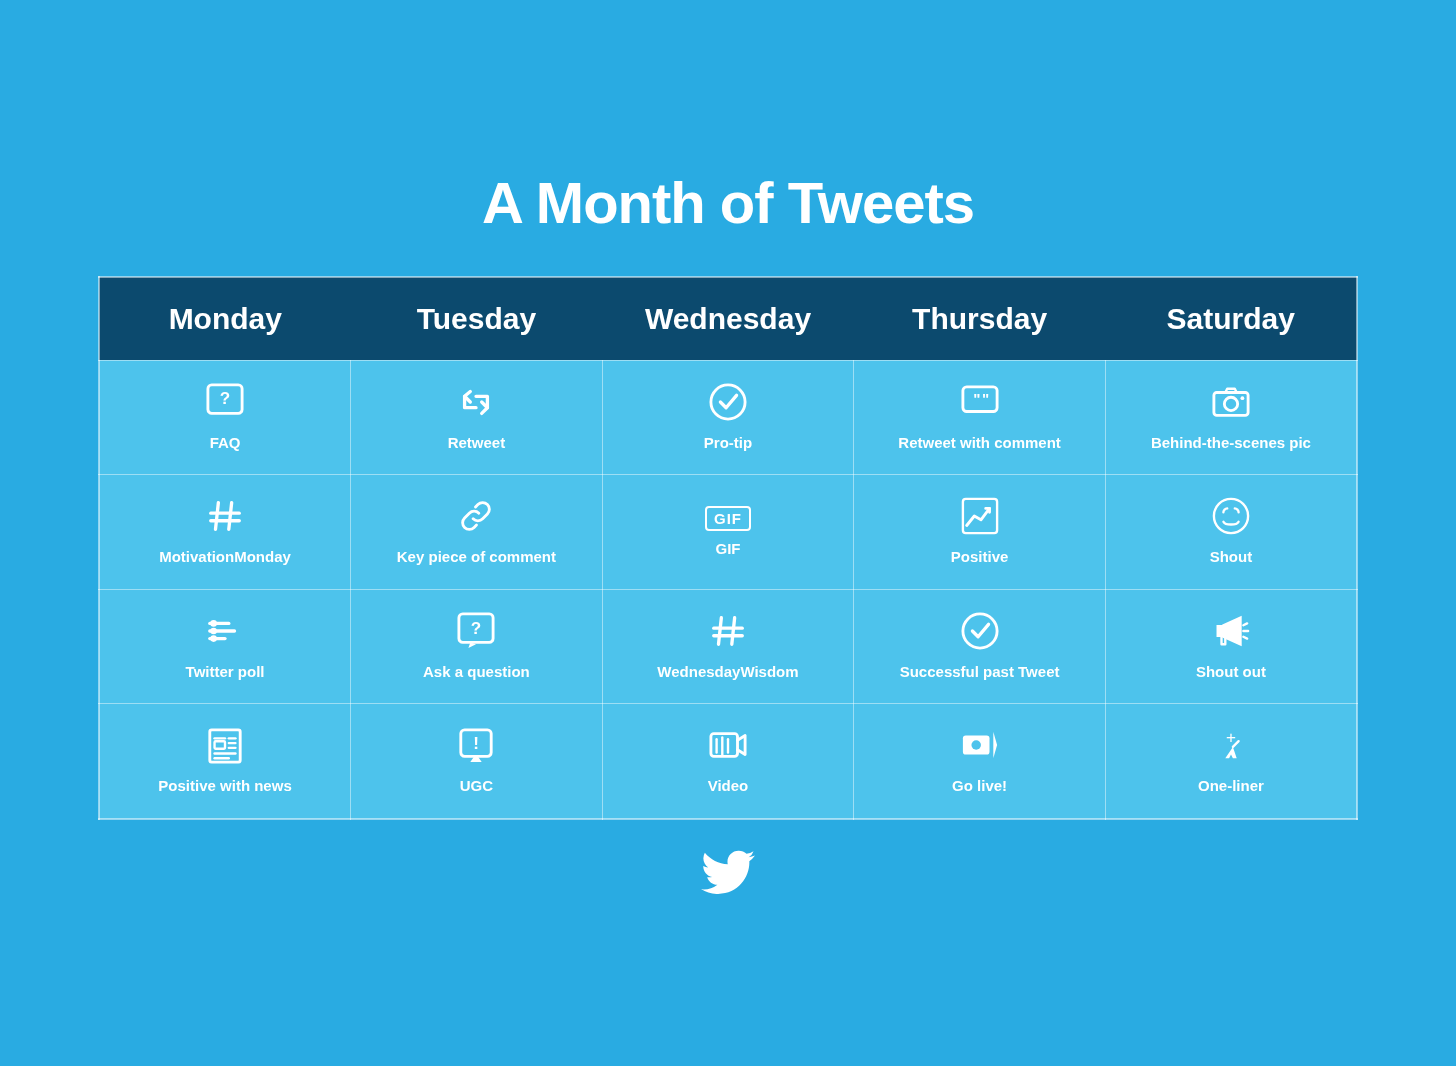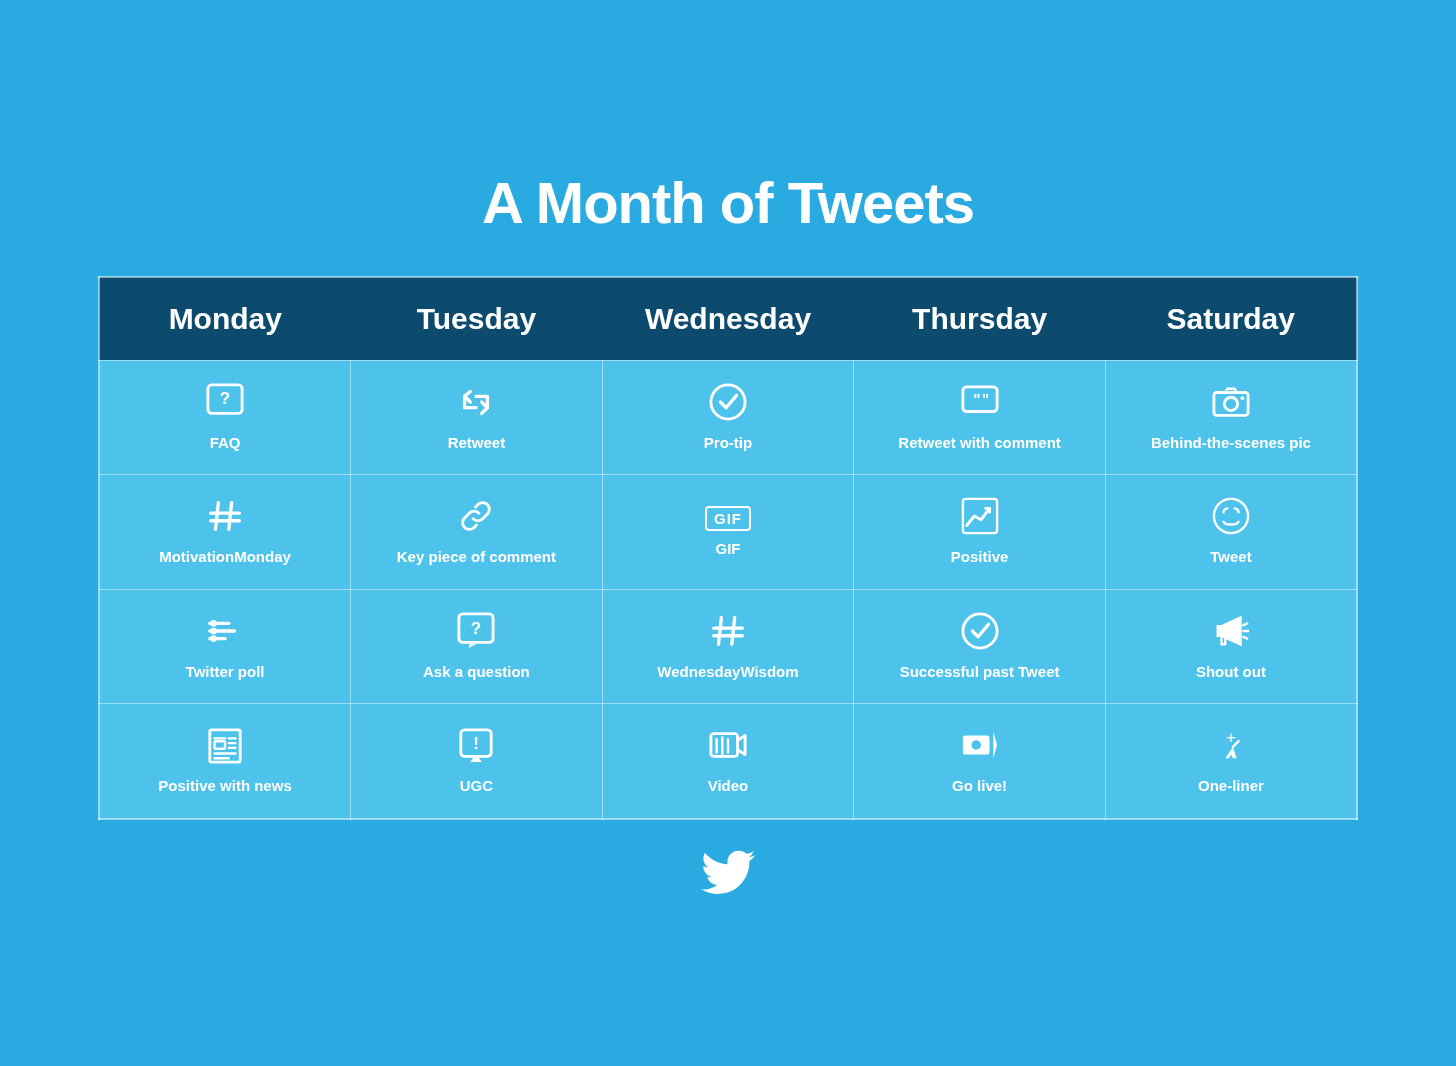--- a/index.html
+++ b/index.html
@@ -187,21 +187,21 @@
           </div>
         </td>
         <td class="data-cell">
           <div class="cell-content">
             <div><svg viewBox="0 0 40 40" width="38" height="38" fill="none" xmlns="http://www.w3.org/2000/svg">
       <path d="M20 2 C10 2 2 10 2 20 C2 30 10 38 20 38 C30 38 38 30 38 20 C38 10 30 2 20 2Z" stroke="white" stroke-width="2.5" fill="none"></path>
       <path d="M12 16 C12 14 14 12 16 12" stroke="white" stroke-width="2.5" stroke-linecap="round" fill="none"></path>
       <path d="M28 16 C28 14 26 12 24 12" stroke="white" stroke-width="2.5" stroke-linecap="round" fill="none"></path>
       <path d="M12 26 C14 30 26 30 28 26" stroke="white" stroke-width="2.5" stroke-linecap="round" fill="none"></path>
     </svg></div>
-            <div class="cell-label">Tweet</div>
+            <div class="cell-label">Shout</div>
           </div>
         </td>
       </tr>
       <tr>
         <td class="data-cell">
           <div class="cell-content">
             <div><svg viewBox="0 0 40 40" width="38" height="38" xmlns="http://www.w3.org/2000/svg">
       <line x1="4" y1="12" x2="24" y2="12" stroke="white" stroke-width="3.5" stroke-linecap="round"></line>
       <line x1="4" y1="20" x2="30" y2="20" stroke="white" stroke-width="3.5" stroke-linecap="round"></line>
       <line x1="4" y1="28" x2="20" y2="28" stroke="white" stroke-width="3.5" stroke-linecap="round"></line>

